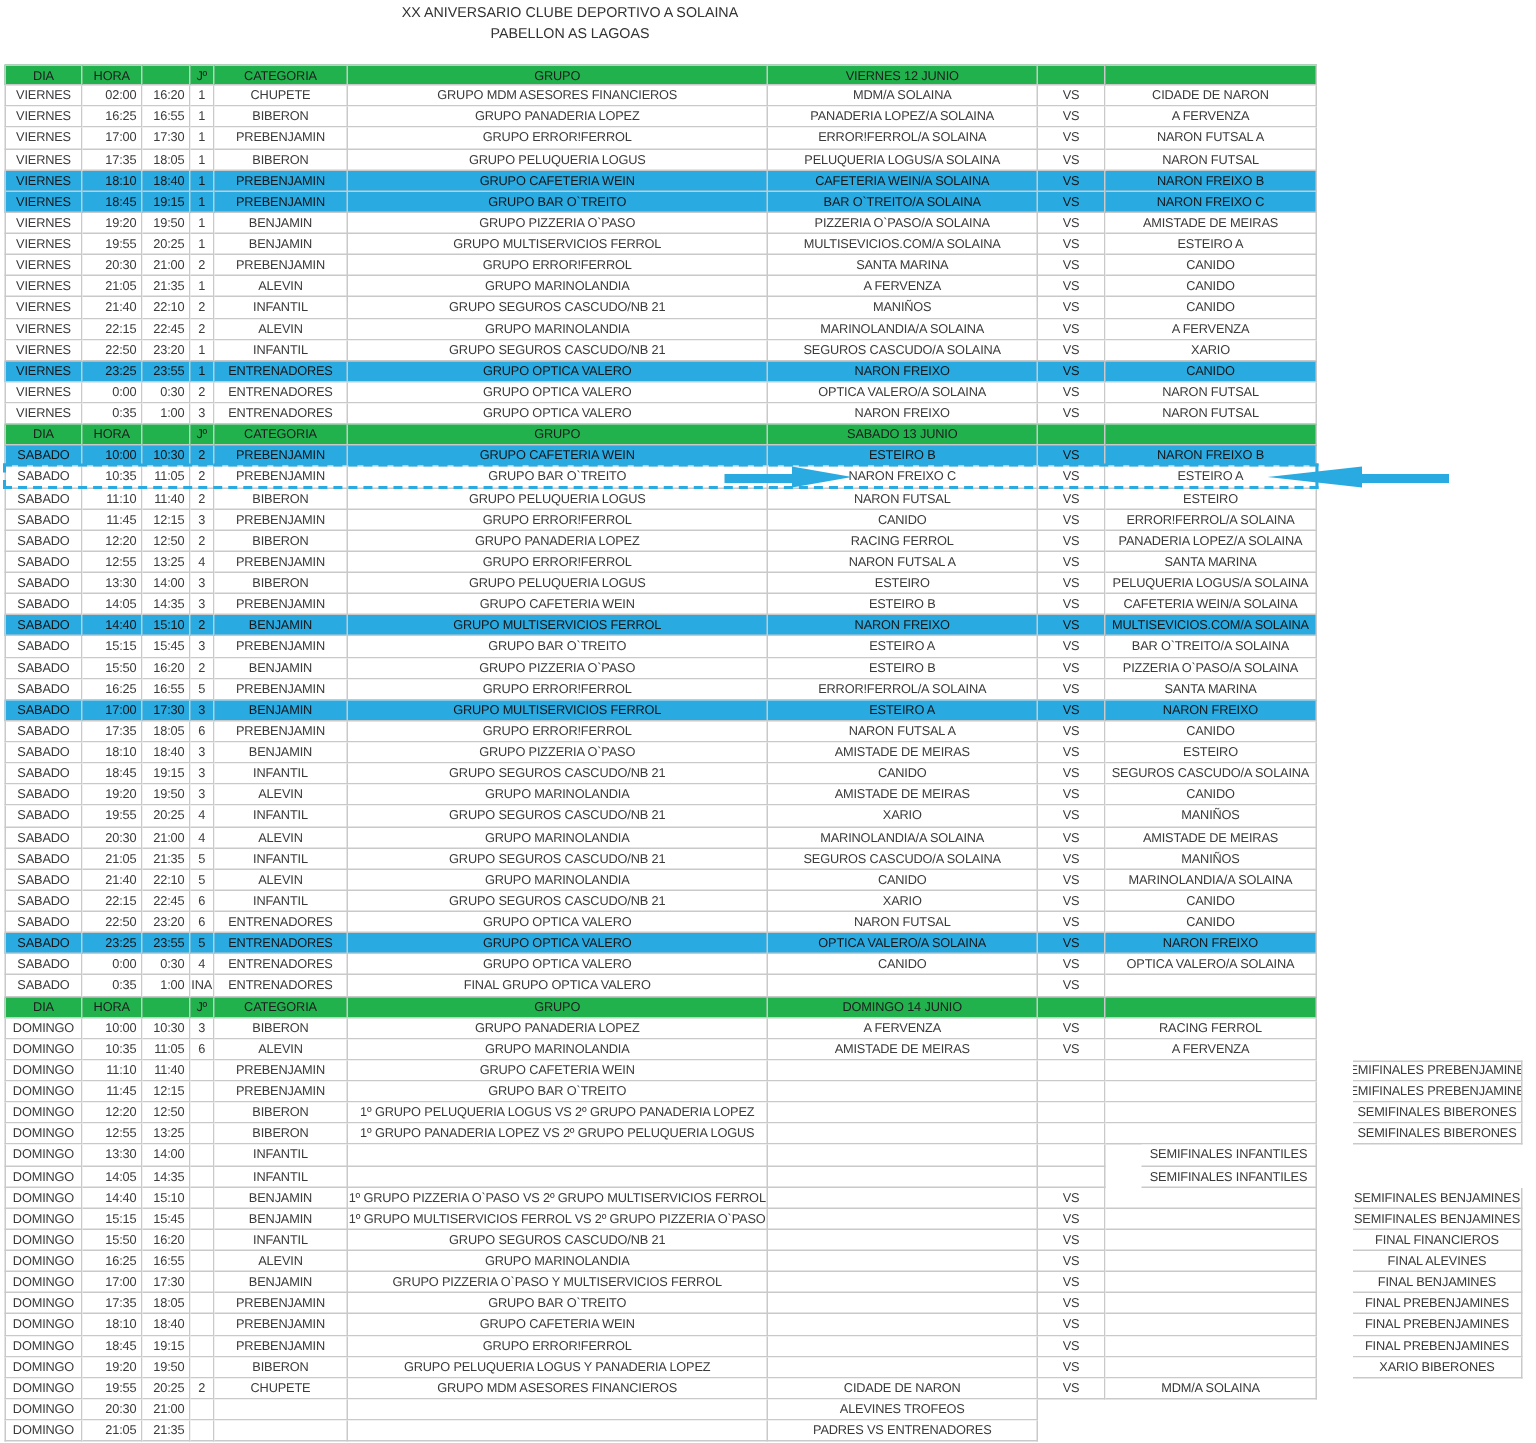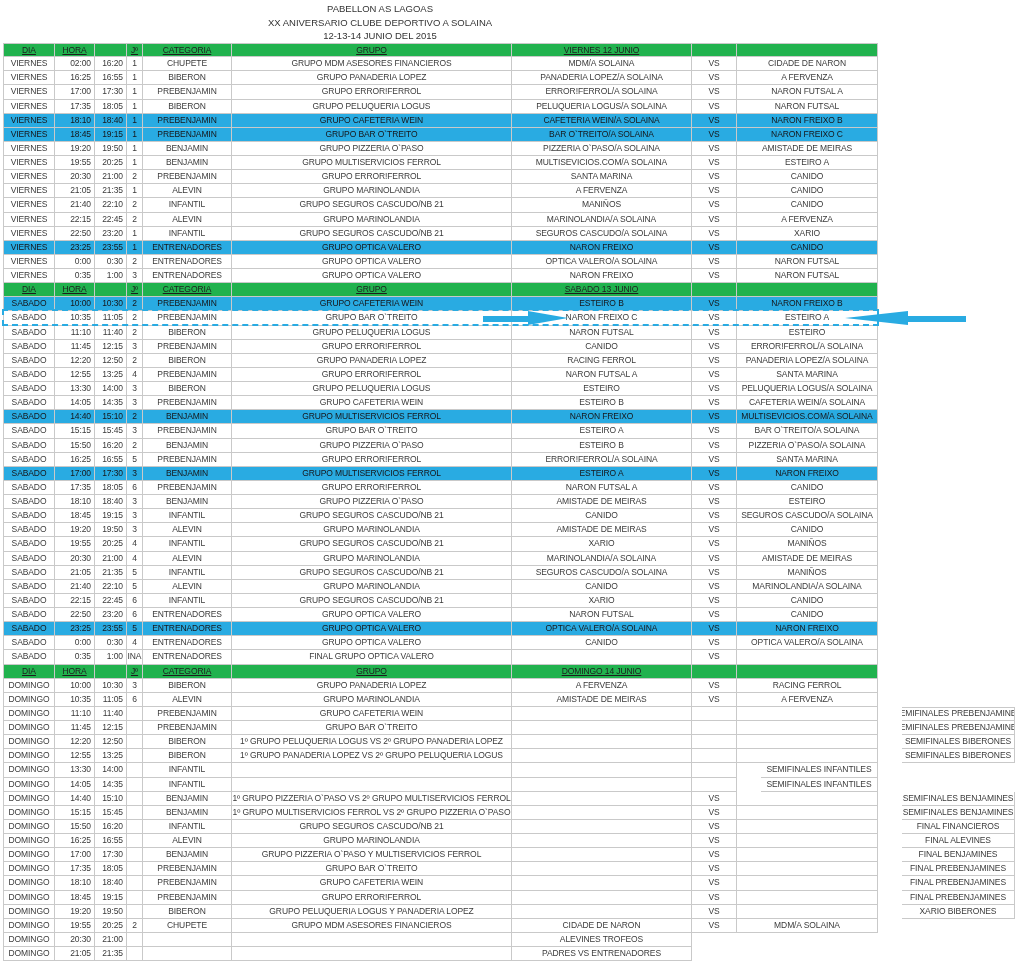--- a/index.html
+++ b/index.html
@@ -17,21 +17,21 @@
   .tbl{position:absolute;left:3px;top:43px;width:1012px;}
   .row{display:grid;grid-template-columns:52px 40px 32px 16px 89px 280px 180px 45px 141px 137px;
        height:14.138px;position:relative;}
   .c{border-right:1px solid var(--border);border-bottom:1px solid var(--border);
      box-sizing:border-box;overflow:hidden;white-space:nowrap;
      font-size:8.5px;letter-spacing:-0.1px;line-height:13px;
      display:flex;align-items:center;justify-content:center;background:#fff;}
   .c.lft{border-left:1px solid var(--border);}
   .c.tt{border-top:1px solid var(--border);}
   .c.rt{justify-content:flex-end;padding-right:3px;}
-  .hd .c{background:var(--green);color:#1d1d1d;text-decoration:underline;}
+  .hd .c{background:var(--green);color:#1d1d1d;}
   .hl .c:not(.nob){background:var(--blue);color:#16161a;}
   .nob{border:none !important;background:transparent !important;}
   .xb{border-right:1px solid var(--border);border-bottom:1px solid var(--border);background:#fff;margin-left:24px;}
   .xt{border-top:1px solid var(--border);}
   .sel::after{content:'';position:absolute;left:-1px;top:-2px;width:877px;height:17px;
       border:2px dashed var(--blue);box-sizing:border-box;pointer-events:none;z-index:3;}
   
   .arrow{position:absolute;z-index:4;}
   .arrow .shaft{position:absolute;top:4.5px;height:6.5px;background:var(--arrow);}
   .arrow .head-right{position:absolute;left:45px;top:0;width:0;height:0;
@@ -40,23 +40,22 @@
   .arrow .head-left{position:absolute;left:0;top:0;width:0;height:0;
       border-top:7.5px solid transparent;border-bottom:7.5px solid transparent;
       border-right:63px solid var(--arrow);}
 </style>
 </head>
 <body>
 
 <div class="page">
 
   <div class="title-block">
+    <div class="title-line">XX ANIVERSARIO CLUBE DEPORTIVO A SOLAINA</div>
     <div class="title-line">PABELLON AS LAGOAS</div>
-    <div class="title-line">XX ANIVERSARIO CLUBE DEPORTIVO A SOLAINA</div>
-    <div class="title-line">12-13-14 JUNIO DEL 2015</div>
   </div>
 
   <div class="tbl" id="tbl">
       <div class="row hd">
         <div class="c lft tt">DIA</div>
         <div class="c  tt">HORA</div>
         <div class="c  tt"></div>
         <div class="c  tt">Jº</div>
         <div class="c  tt">CATEGORIA</div>
         <div class="c  tt">GRUPO</div>

